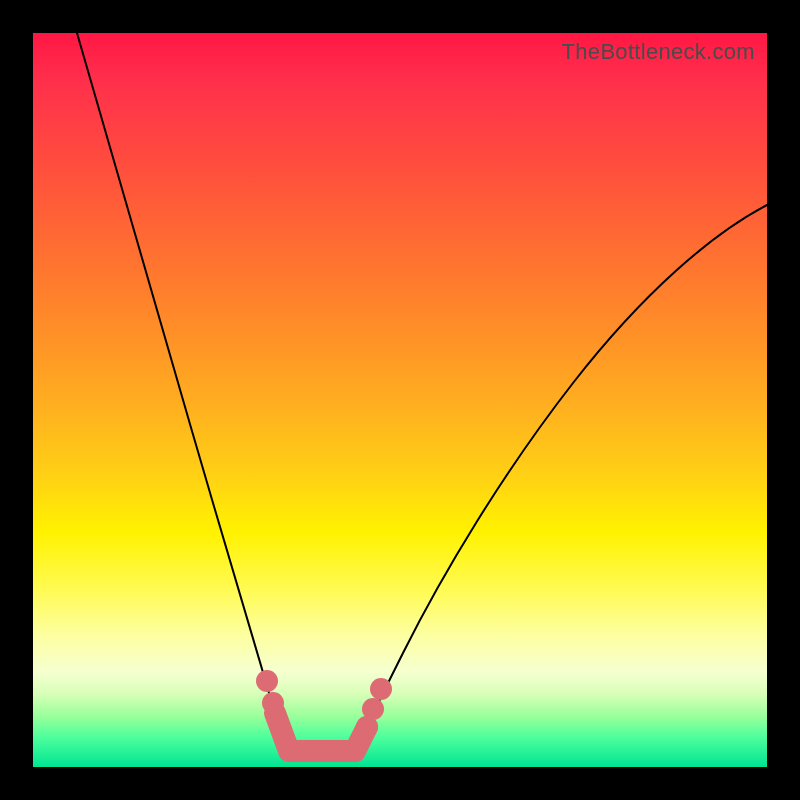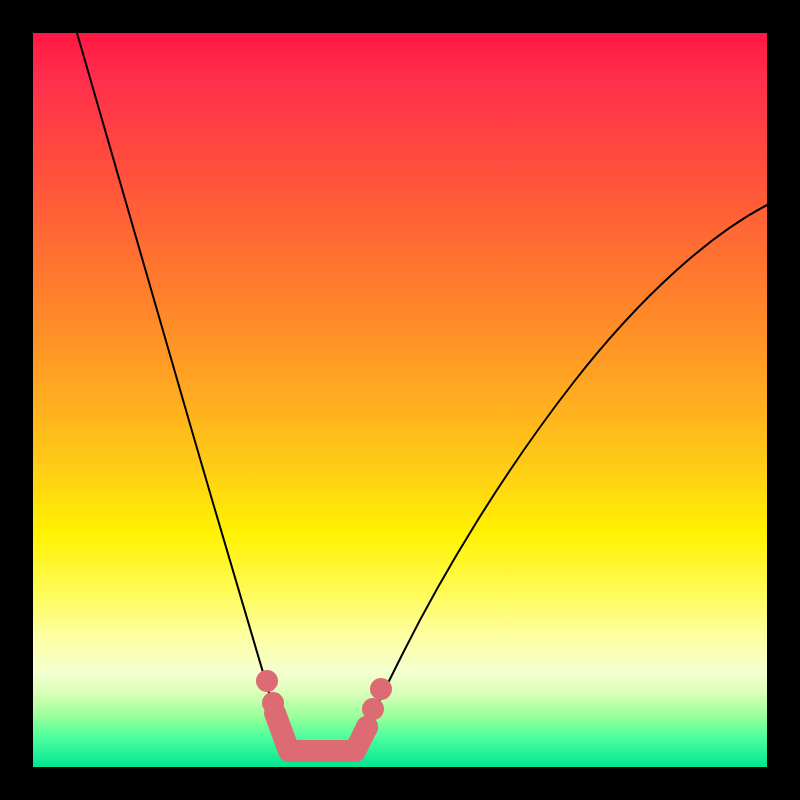--- a/index.html
+++ b/index.html
@@ -76,20 +76,21 @@
   }
   .dot {
     fill: #dd6b74;
   }
 </style>
 </head>
 <body>
 
 <div class="outer">
   <div class="plot">
+    <div class="watermark">TheBottleneck.com</div>
 
     <svg class="curves" viewBox="0 0 734 734">
 
       <path class="curve" d="M 44 0
                C 80 120, 130 300, 180 470
                C 210 570, 230 640, 242 680
                C 248 700, 252 710, 256 718"></path>
 
       <path class="curve" d="M 322 718
                C 330 700, 345 670, 370 620

